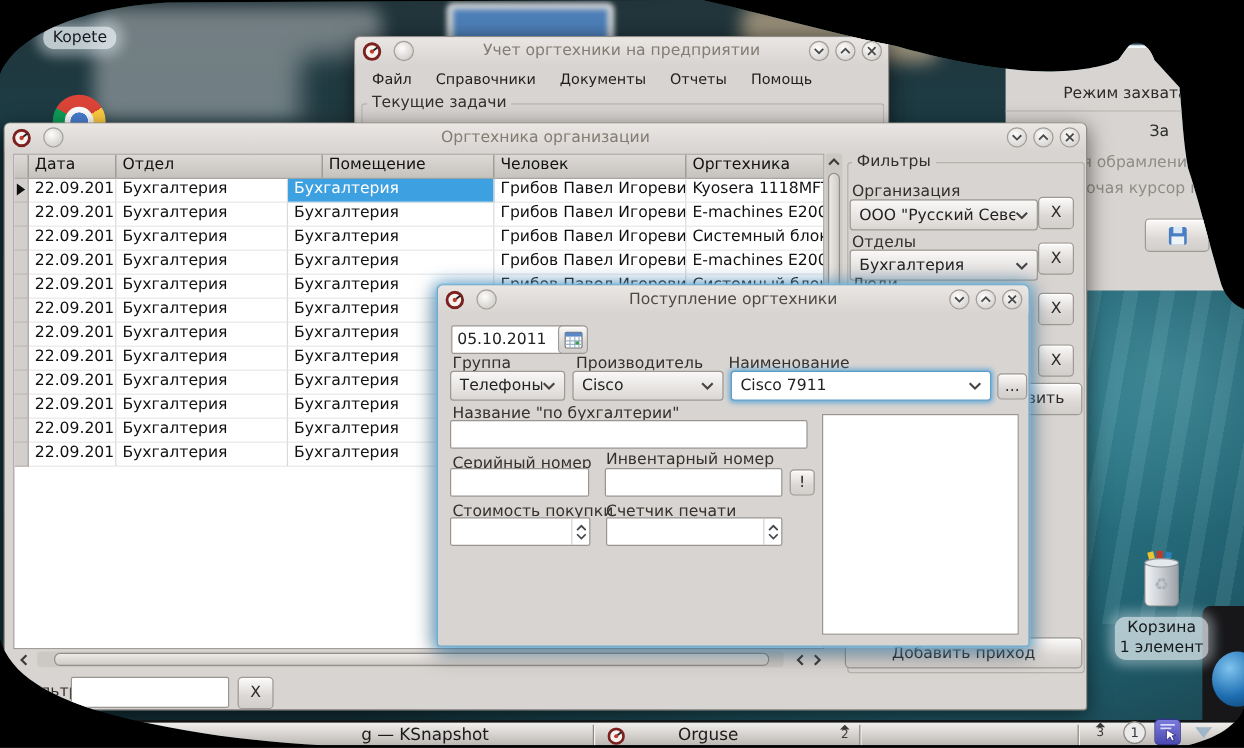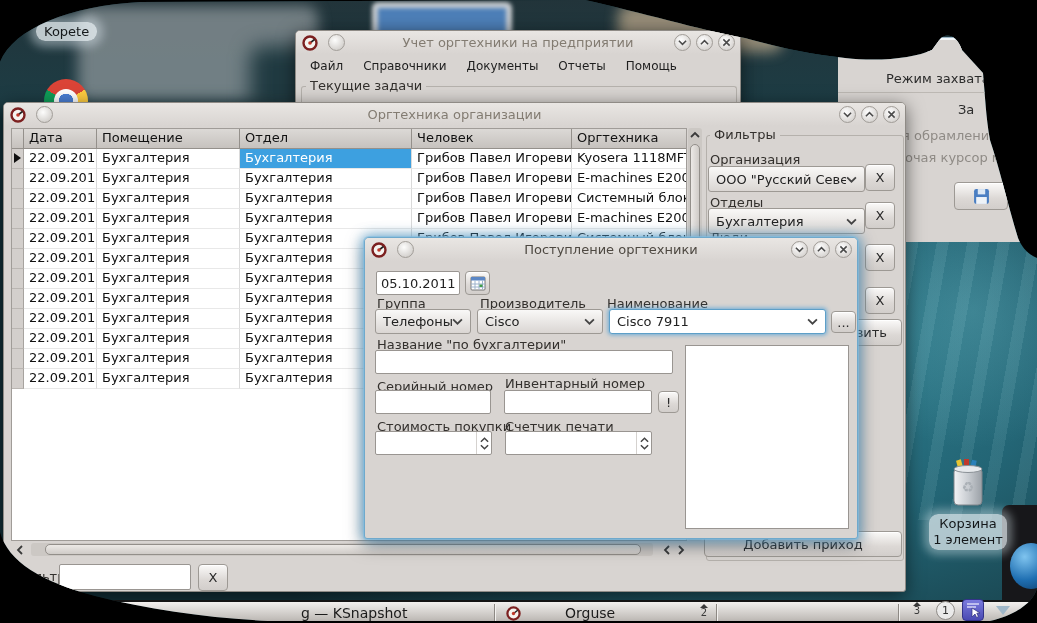--- a/index.html
+++ b/index.html
@@ -243,22 +243,22 @@
                 <path d="M1.5 1.5 L8.5 8.5 M8.5 1.5 L1.5 8.5" stroke="#4a4a4a" stroke-width="1.7"></path>
               </svg>
             </span>
       </span>
     </div>
 
     <div class="tviewport">
       <div class="thead">
             <div class="th c0"></div>
             <div class="th c1">Дата</div>
+            <div class="th c3">Отдел</div>
             <div class="th c2">Помещение</div>
-            <div class="th c3">Отдел</div>
             <div class="th c4">Человек</div>
             <div class="th c5">Оргтехника</div>
           </div>
       <div>
             <div class="tr">
               <div class="td c0">
                 <span class="rowmark"></span>
               </div>
               <div class="td c1">22.09.2011</div>
               <div class="td c2">Бухгалтерия</div>
@@ -441,21 +441,21 @@
               </svg>
             </span>
         <span class="wbtn">
               <svg viewBox="0 0 10 10">
                 <path d="M1.5 1.5 L8.5 8.5 M8.5 1.5 L1.5 8.5" stroke="#4a4a4a" stroke-width="1.7"></path>
               </svg>
             </span>
       </span>
     </div>
 
-    <input class="input" style="position: absolute; left: 11px; top: 33px; width: 84px; height: 24px;" value="05.10.2011">
+    <input class="input" style="position: absolute; left: 11px; top: 33px; width: 108px; height: 24px;" value="05.10.2011">
     <div class="btn" style="position:absolute;left:100px;top:33px;width:25px;height:24px;">
       <svg width="16" height="16" viewBox="0 0 16 16">
         <rect x="1" y="2" width="14" height="13" rx="1" fill="#fff" stroke="#777"></rect>
         <rect x="1" y="2" width="14" height="3.5" fill="#5b87c5"></rect>
         <path d="M1 9 h14 M1 12 h14 M5 5.5 v9 M9 5.5 v9 M12.5 5.5 v9" stroke="#9db3cc" stroke-width="1"></path>
         <rect x="9.5" y="9.5" width="3" height="2.5" fill="#3f9c4a"></rect>
       </svg>
     </div>
 
     <div class="lbl" style="left:12px;top:58px;">Группа</div>

